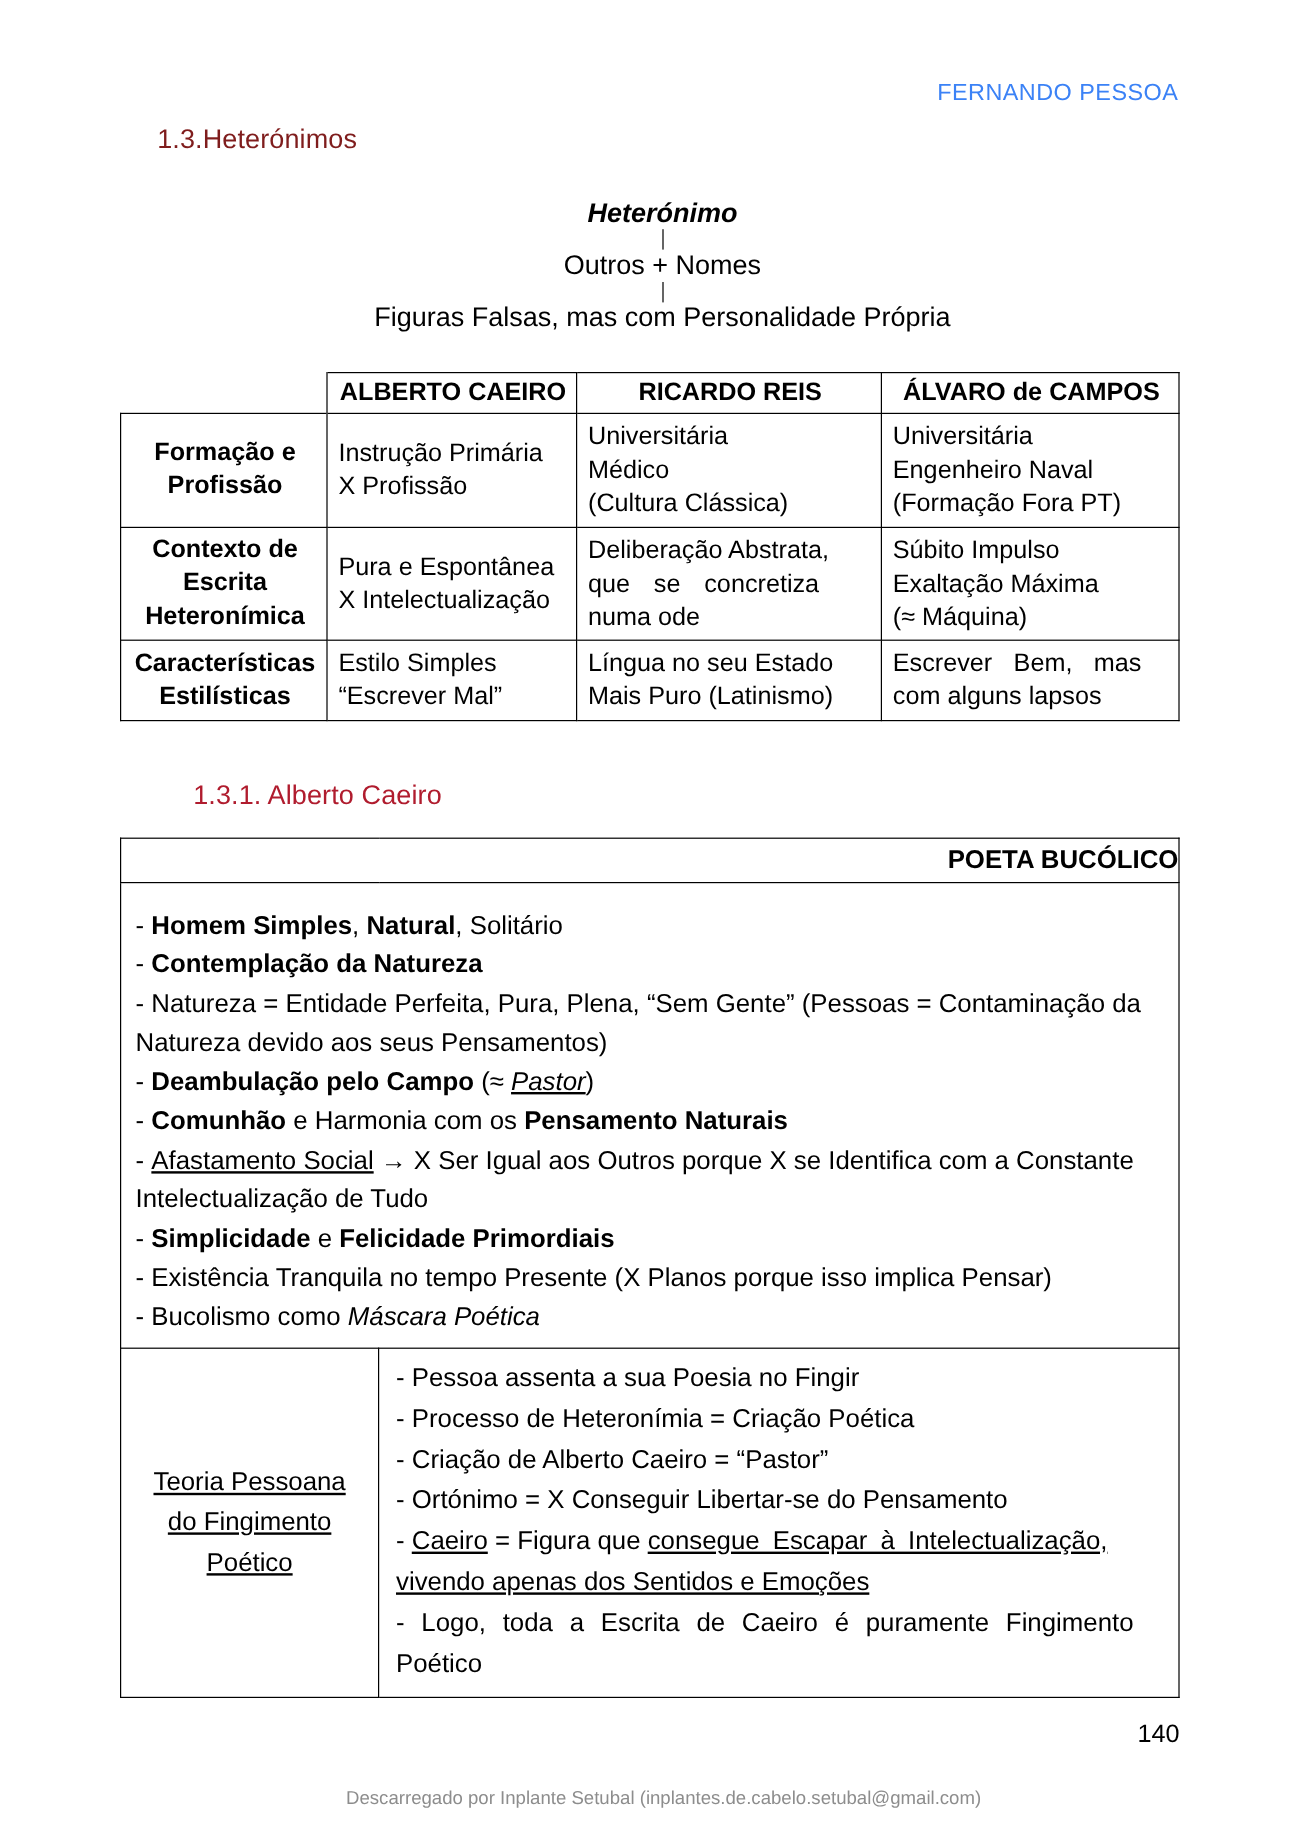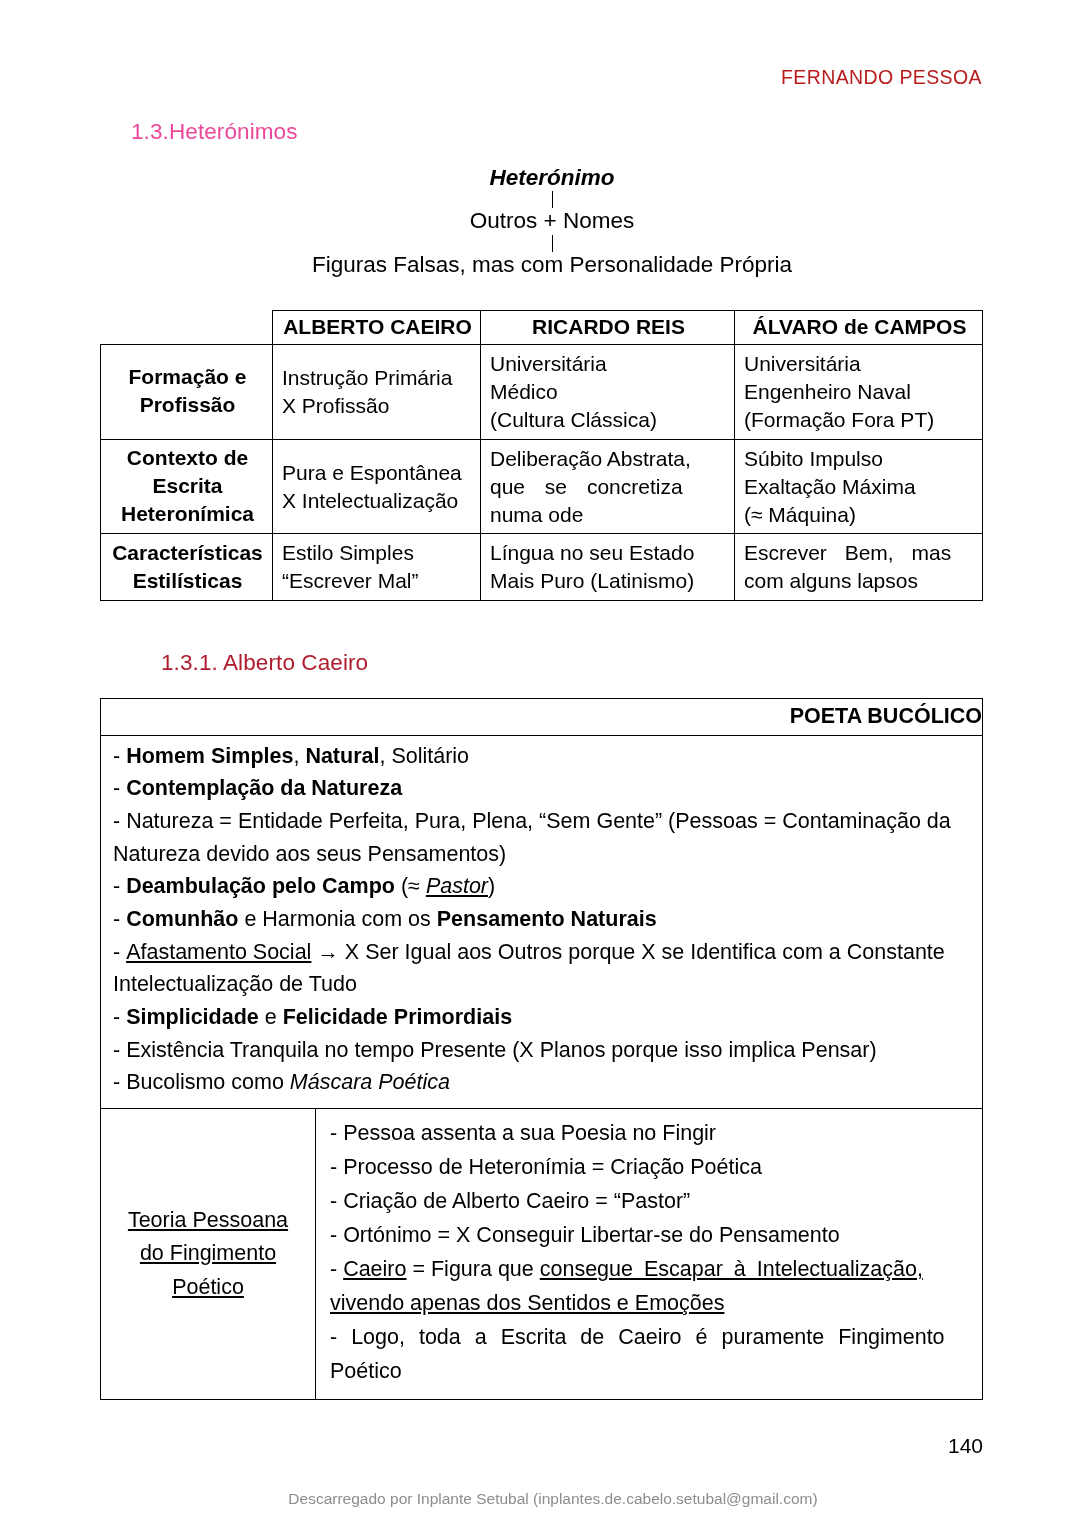--- a/index.html
+++ b/index.html
@@ -22,30 +22,30 @@
     box-sizing: border-box;
   }
 
   
   .doc-header {
     position: absolute;
     top: 66px;
     right: 98px;
     font-size: 19.5px;
     letter-spacing: 0.4px;
-    color: #b91c1c;
+    color: #3b82f6;
   }
 
   
   .h-section {
     position: absolute;
-    top: 119px;
+    top: 103px;
     left: 131px;
     font-size: 22.5px;
-    color: #ec4899;
+    color: #7f1d1d;
     letter-spacing: 0.1px;
   }
   .h-subsection {
     position: absolute;
     top: 650px;
     left: 161px;
     font-size: 22.5px;
     color: #B01C2E;
     letter-spacing: 0.1px;
   }
@@ -135,21 +135,21 @@
   }
   .tbl-bucolico col.b0 { width: 215px; }
   .tbl-bucolico col.b1 { width: 667px; }
   .tbl-bucolico .title-cell {
     text-align: right;
     font-weight: bold;
     font-size: 21.5px;
     padding: 3px 0 4px 0;
   }
   .tbl-bucolico .bullets {
-    padding: 4px 10px 9px 12px;
+    padding: 19px 10px 9px 12px;
     font-size: 21.5px;
     line-height: 1.52;
   }
   .tbl-bucolico .bullets p {
     margin: 0;
   }
   .tbl-bucolico .leftlabel {
     text-align: center;
     vertical-align: middle;
     line-height: 1.55;

